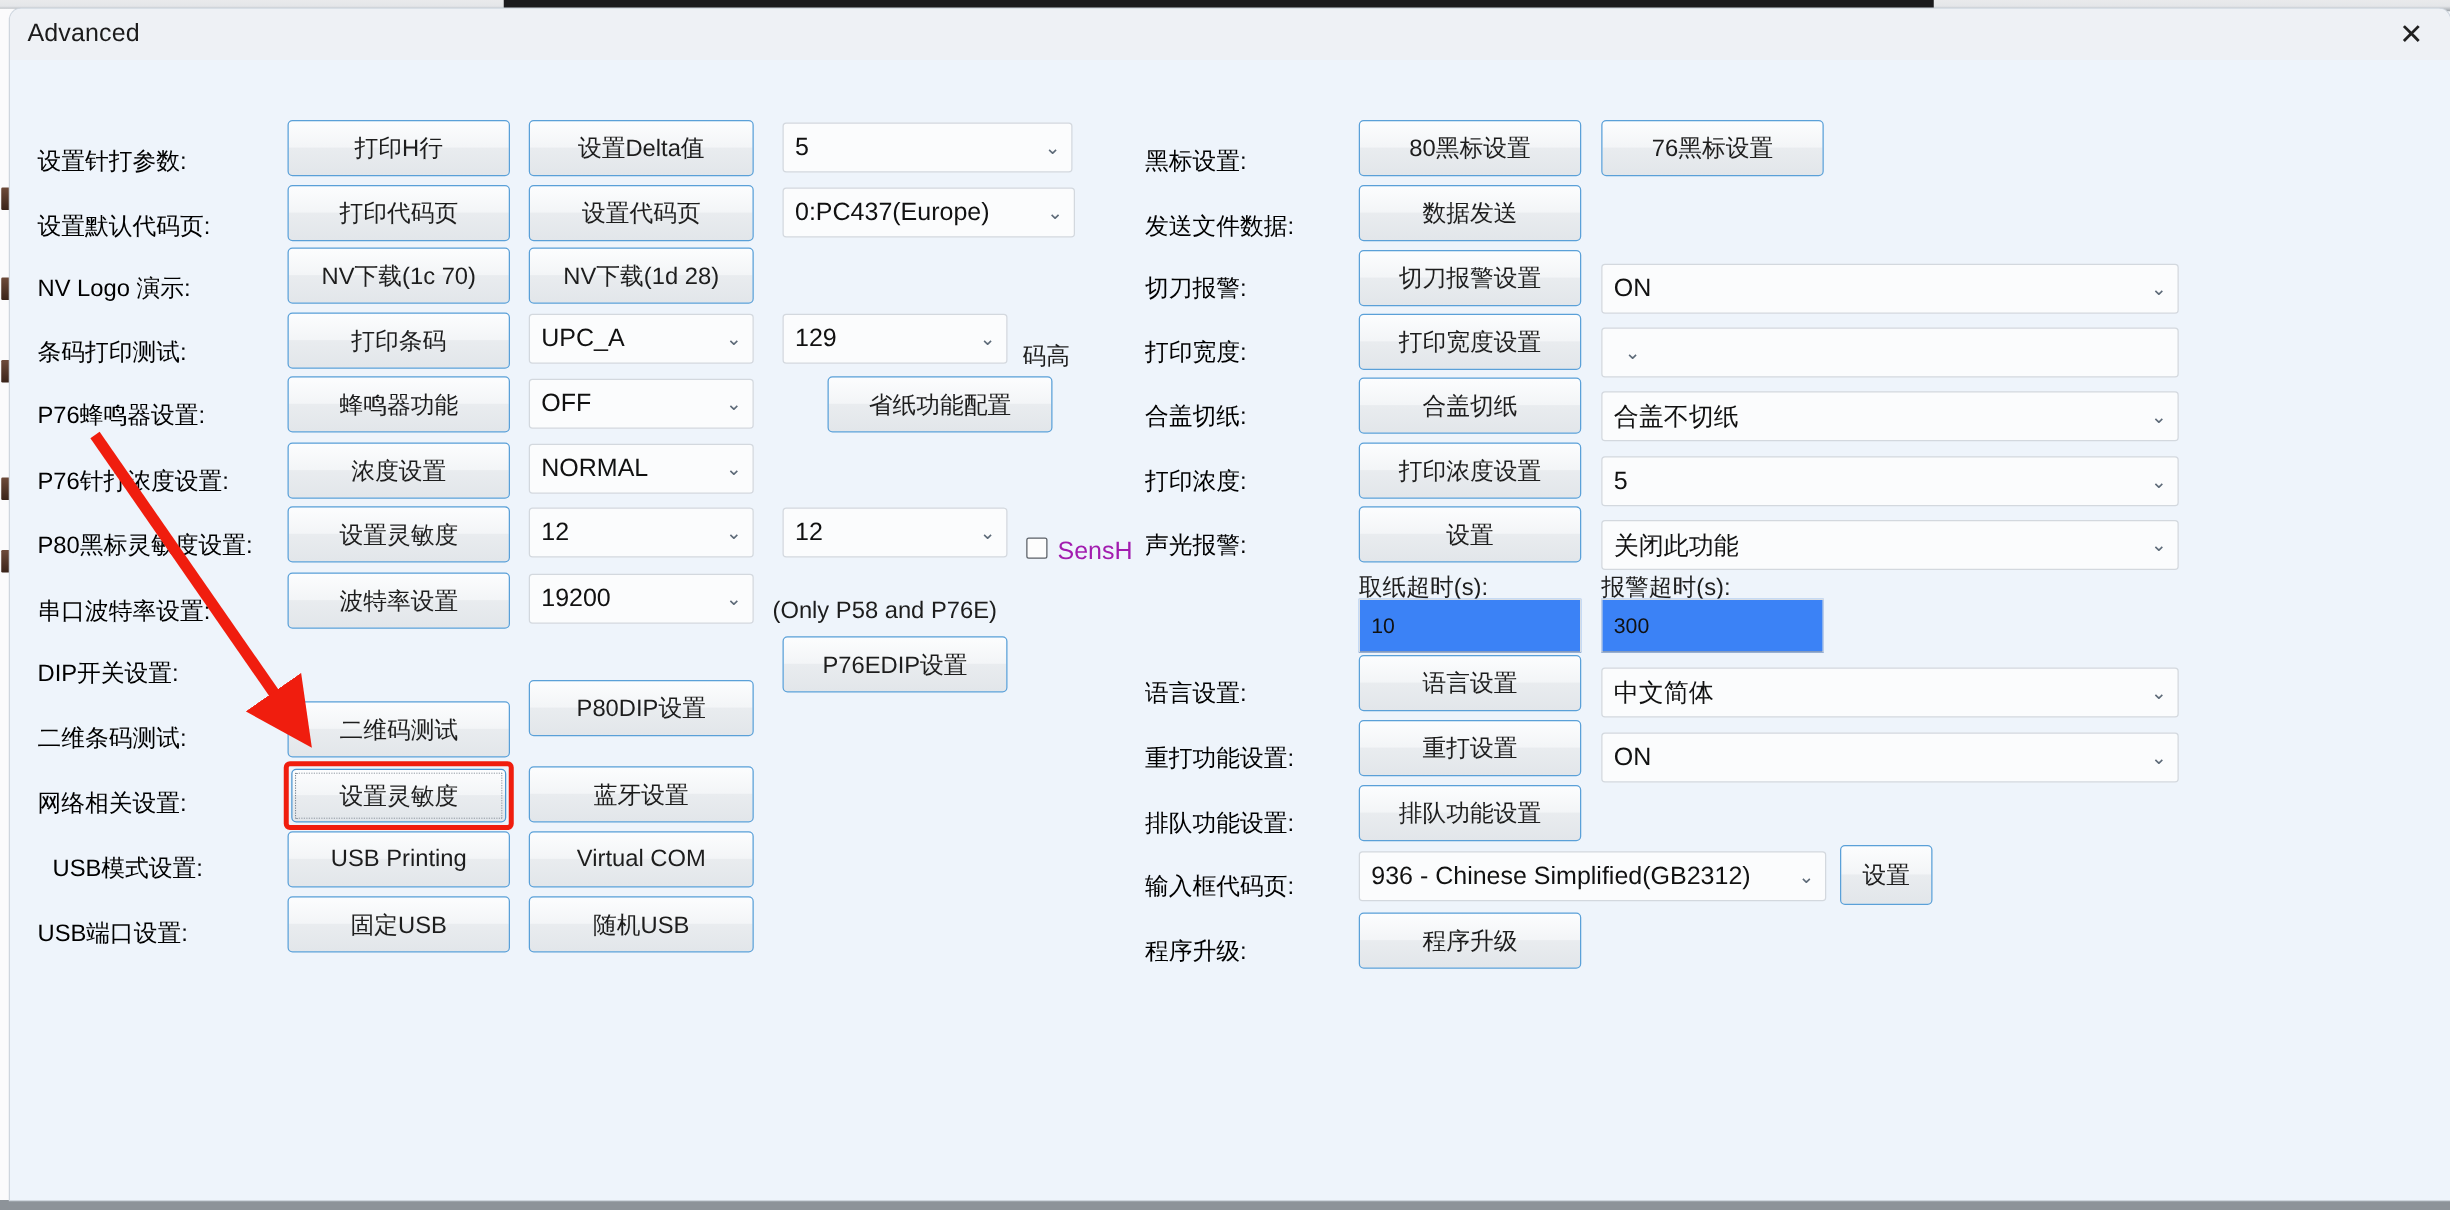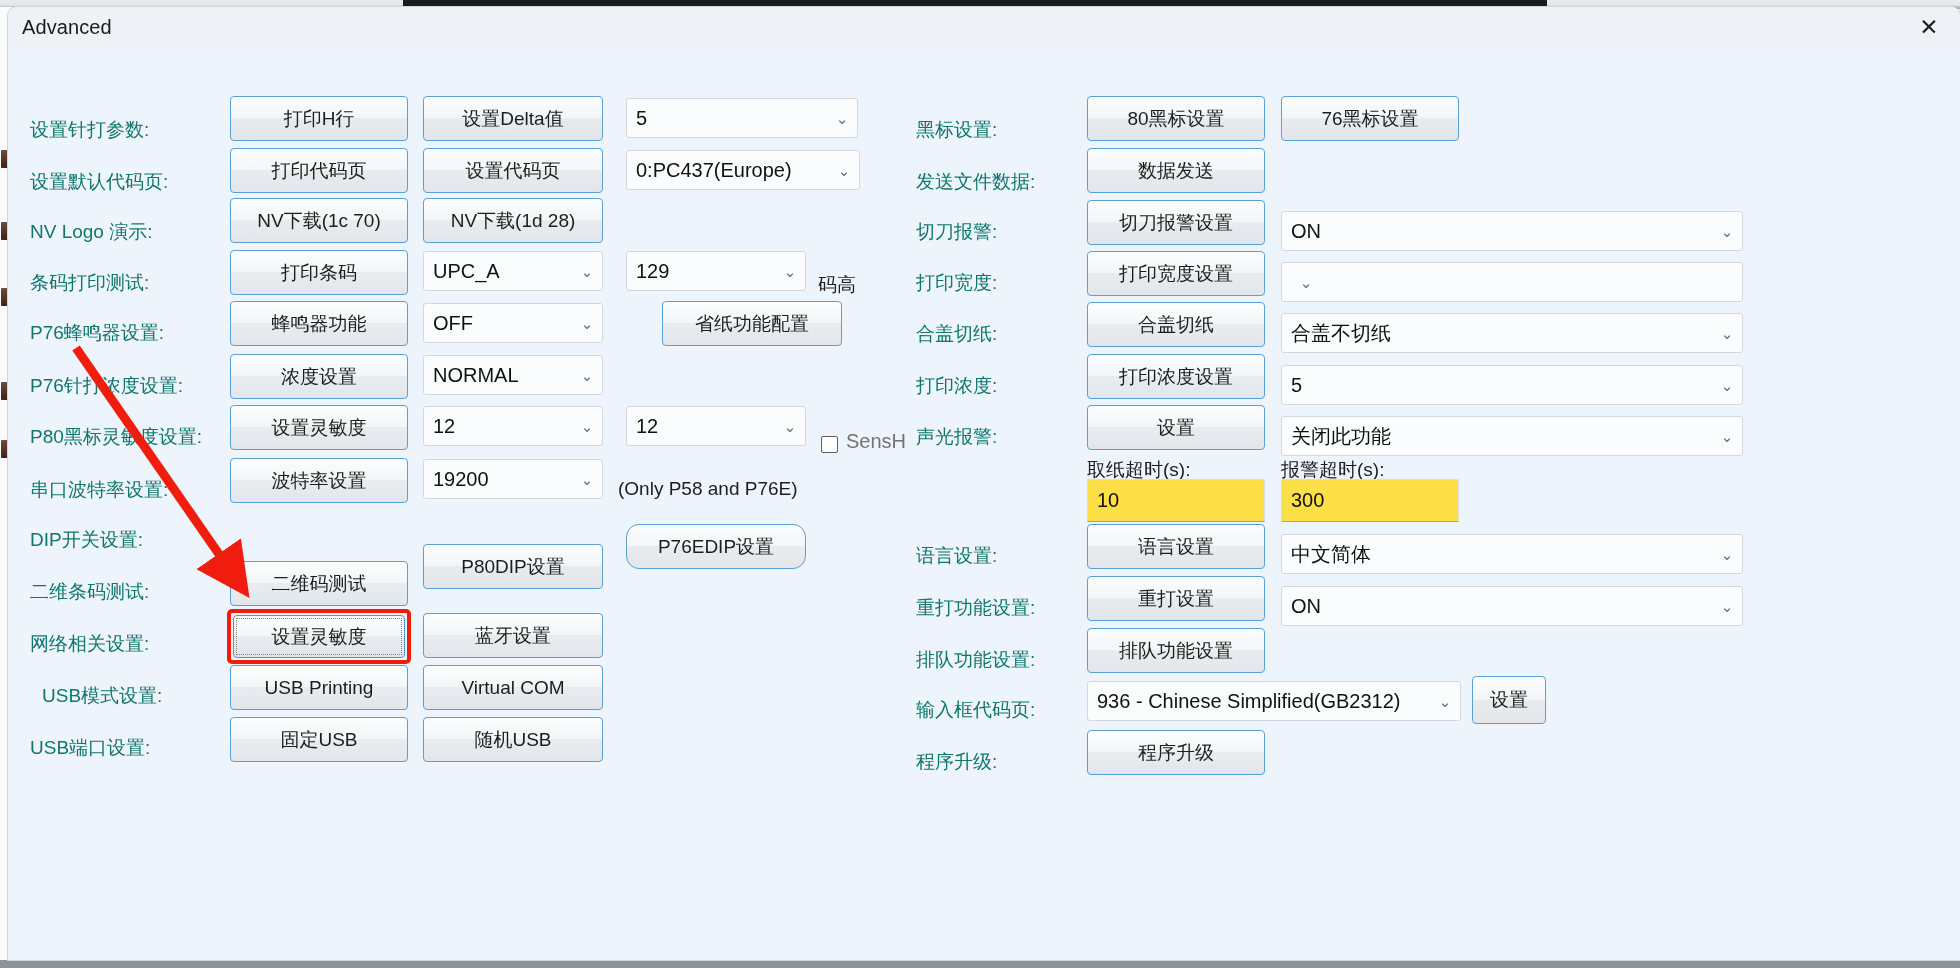--- a/index.html
+++ b/index.html
@@ -72,21 +72,21 @@
   .client {
     position: absolute; left: 0; top: 41px;
     width: 100%; height: 912px;
     background: #eef4fb;
   }
 
   
   .lbl {
     position: absolute;
     font-size: 19px;
-    color: #0f766e;
+    color: #000000;
     white-space: nowrap;
     line-height: 19px;
   }
   .btn {
     position: absolute;
     box-sizing: border-box;
     border: 1px solid #5aa0d8;
     border-radius: 4px;
     background: linear-gradient(to bottom, #fcfdfe 0%, #f3f5f7 48%, #e9ecef 50%, #e2e6ea 100%);
     color: #1d1d1d;
@@ -113,36 +113,36 @@
   .combo .caret {
     width: 30px; text-align: center;
     color: #5d6a78; font-size: 15px;
     line-height: 1;
   }
   .txtbox {
     position: absolute;
     box-sizing: border-box;
     border: 1px solid #d8dde3;
     border-bottom: 1px solid #9aa3ac;
-    background: #fde047;
+    background: #3b82f6;
     color: #111;
-    font-size: 20px;
+    font-size: 17px;
     display: flex; align-items: center;
     padding-left: 9px;
   }
   .plain {
     position: absolute;
     font-size: 19px;
     color: #1d1d1d;
     white-space: nowrap;
   }
   .chk-wrap {
     position: absolute;
-    display: flex; align-items: flex-end; gap: 8px;
-    font-size: 20px; color: #737373;
+    display: flex; align-items: flex-start; gap: 8px;
+    font-size: 20px; color: #a21caf;
     cursor: pointer;
   }
   .chk-box {
     width: 17px; height: 17px;
     border: 1.4px solid #5a5f66;
     border-radius: 2px;
     background: #fdfdfd;
     box-sizing: border-box;
   }
 
@@ -256,21 +256,21 @@
       <div class="lbl" style="left:22px; top:432px;">串口波特率设置:</div>
       <div class="btn" style="left:222px; top:410px; width:178px; height:45px;">波特率设置</div>
       <div class="combo" style="left:415px; top:411px; width:180px; height:40px;">
         <span class="cv">19200</span>
         <span class="caret">⌄</span>
       </div>
       <div class="plain" style="left:610px; top:430px;">(Only P58 and P76E)</div>
 
       <div class="lbl" style="left:22px; top:482px;">DIP开关设置:</div>
       <div class="btn" style="left:415px; top:461px; width:180px; height:45px;margin-top:35px;">P80DIP设置</div>
-      <div class="btn" style="left:618px; top:476px; width:180px; height:45px;border-radius:13px;">P76EDIP设置</div>
+      <div class="btn" style="left:618px; top:461px; width:180px; height:45px;">P76EDIP设置</div>
 
       <div class="lbl" style="left:22px; top:534px;">二维条码测试:</div>
       <div class="btn" style="left:222px; top:513px; width:178px; height:45px;">二维码测试</div>
 
       <div class="lbl" style="left:22px; top:586px;">网络相关设置:</div>
       <div class="btn focused" style="left:225px; top:567px; width:172px; height:43px;">设置灵敏度</div>
       <div class="hl-ring" style="left:219px; top:561px; width:184px; height:55px;"></div>
       <div class="btn" style="left:415px; top:565px; width:180px; height:45px;">蓝牙设置</div>
 
       <div class="lbl" style="left:22px; top:638px;margin-left:12px;">USB模式设置:</div>

